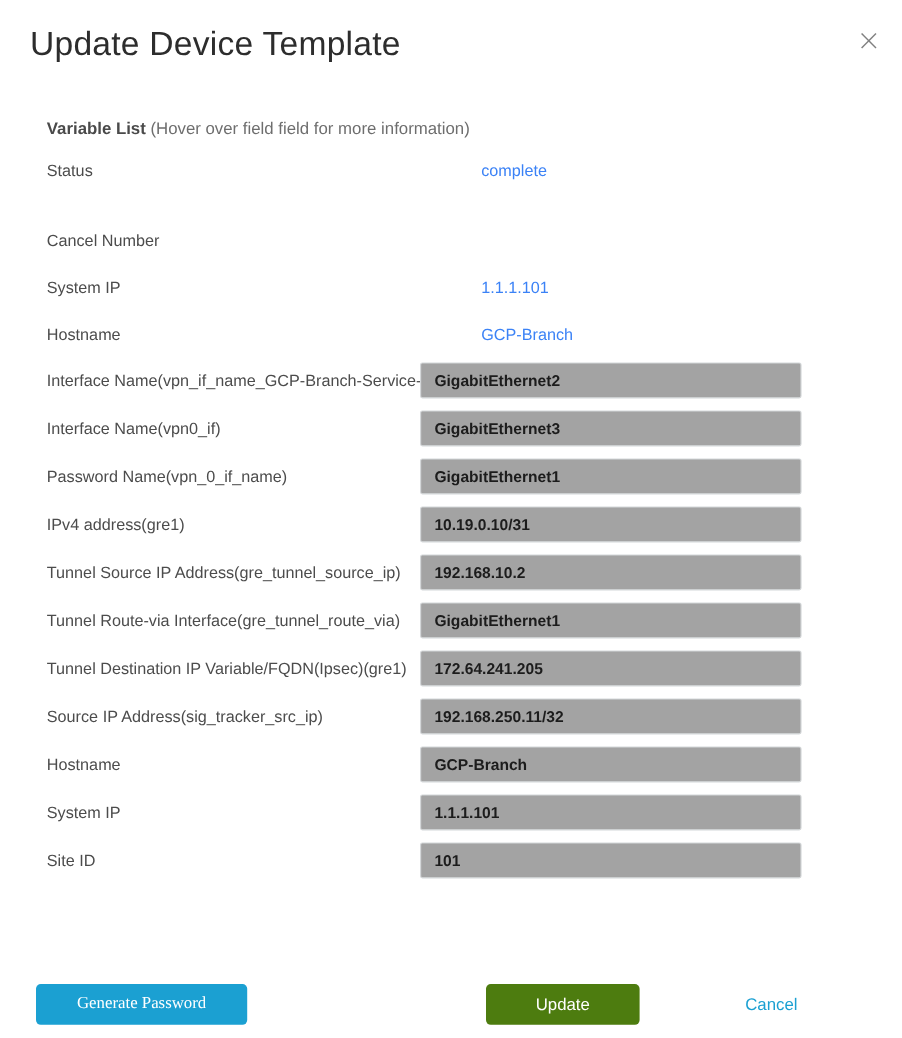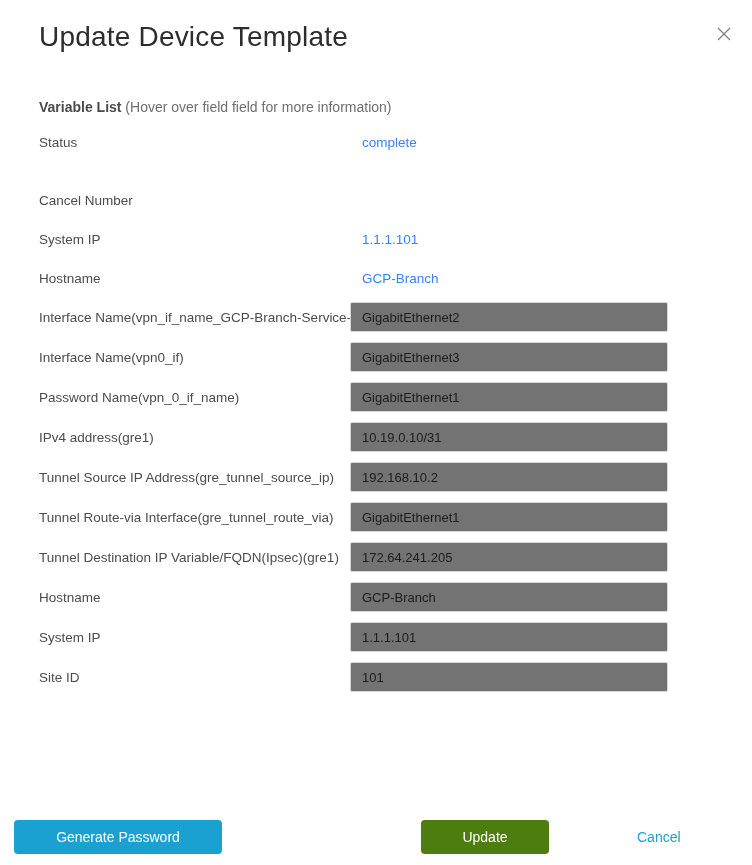--- a/index.html
+++ b/index.html
@@ -13,21 +13,21 @@
   .dialog { width: 752px; height: 865px; position: relative; background: #fff; }
 
   .close-btn {
     position: absolute; top: 5px; right: 19px;
     width: 18px; height: 18px;
     cursor: pointer;
     display: flex; align-items: center; justify-content: center;
   }
 
   .dialog-title {
-    margin: 20px 0 0 39px;
+    margin: 20px 0 0 25px;
     font-size: 28px;
     font-weight: 400;
     color: #2d2d2d;
     letter-spacing: 0.2px;
     line-height: 34px;
   }
 
   .section-heading {
     margin: 44px 0 0 39px;
     font-size: 14px;
@@ -41,21 +41,21 @@
   }
 
   .rows { margin: 11px 0 0 39px; }
 
   .field-row {
     display: flex;
     align-items: center;
     height: 30px;
     margin-bottom: 10px;
   }
-  .field-row.text-row { margin-bottom: 9px; }
+  .field-row.text-row { margin-bottom: 9px; gap: 39px; }
   .field-row.gap-after { margin-bottom: 28px; }
 
   .field-label {
     width: 311px;
     flex: 0 0 311px;
     font-size: 13.5px;
     color: #4c4c4c;
     white-space: nowrap;
     overflow: hidden;
   }
@@ -64,46 +64,47 @@
     font-size: 13.5px;
     color: #3b82f6;
     padding-left: 12px;
   }
 
   .field-input {
     width: 318px;
     height: 30px;
     border: 1px solid #d4d7d9;
     border-radius: 2px;
-    background: #737373;
+    background: #a3a3a3;
     padding: 0 0 0 11px;
     font-family: "Liberation Sans", "DejaVu Sans", sans-serif;
     font-size: 13px;
     color: #1c1c1c;
     outline: none;
+    font-weight: bold;
   }
 
   .footer {
     position: absolute;
     left: 0; top: 800px;
     width: 752px;
     display: flex;
     align-items: center;
   }
   .btn {
     height: 34px;
     border: none;
     border-radius: 4px;
     color: #ffffff;
     font-family: "Liberation Sans", "DejaVu Sans", sans-serif;
     font-size: 14px;
     cursor: pointer;
     display: flex; align-items: center; justify-content: center;
   }
-  .btn-generate { margin-left: 14px; width: 208px; }
+  .btn-generate { margin-left: 30px; width: 176px; font-family: Liberation Serif, serif; }
   .btn-update { margin-left: 199px; width: 128px; }
   .cancel-link {
     margin-left: 88px;
     font-size: 14px;
     cursor: pointer;
     background: none; border: none;
     font-family: Liberation Sans, sans-serif;
   }
 </style>
 </head>
@@ -163,20 +164,24 @@
       </div>
       <div class="field-row input-row">
         <span class="field-label">Tunnel Route-via Interface(gre_tunnel_route_via)</span>
         <input class="field-input" type="text" value="GigabitEthernet1" style="">
       </div>
       <div class="field-row input-row">
         <span class="field-label">Tunnel Destination IP Variable/FQDN(Ipsec)(gre1)</span>
         <input class="field-input" type="text" value="172.64.241.205" style="">
       </div>
       <div class="field-row input-row">
+        <span class="field-label">Source IP Address(sig_tracker_src_ip)</span>
+        <input class="field-input" type="text" value="192.168.250.11/32" style="">
+      </div>
+      <div class="field-row input-row">
         <span class="field-label">Hostname</span>
         <input class="field-input" type="text" value="GCP-Branch" style="">
       </div>
       <div class="field-row input-row">
         <span class="field-label">System IP</span>
         <input class="field-input" type="text" value="1.1.1.101" style="">
       </div>
       <div class="field-row input-row">
         <span class="field-label">Site ID</span>
         <input class="field-input" type="text" value="101" style="">

